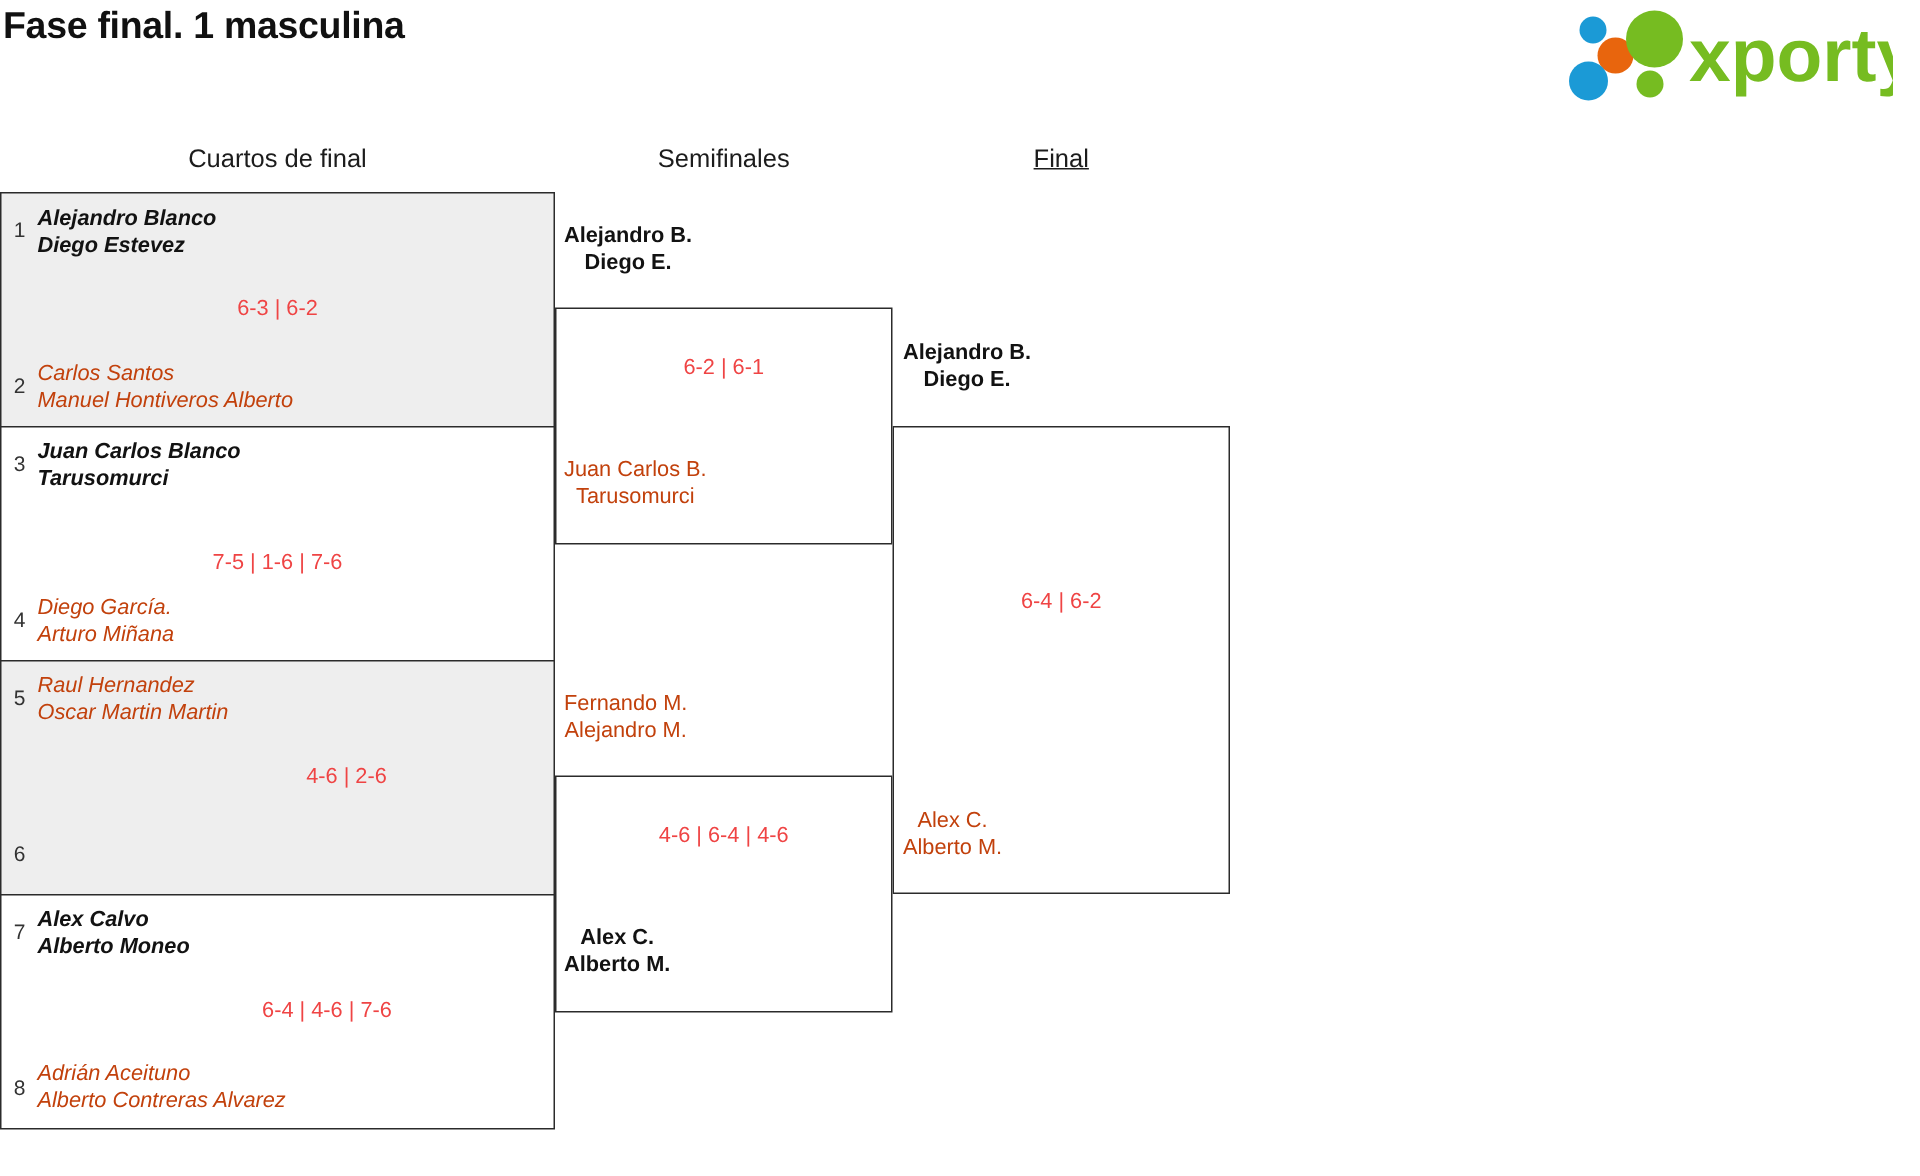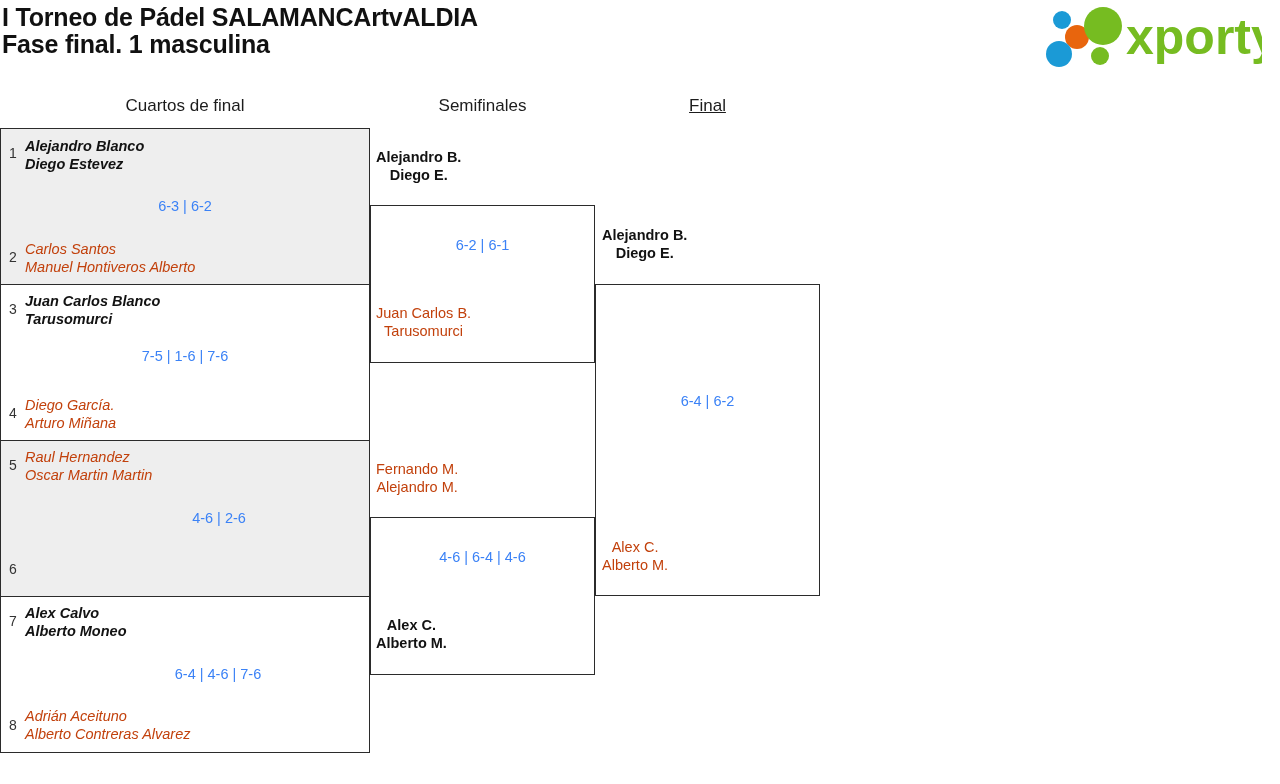--- a/index.html
+++ b/index.html
@@ -91,40 +91,39 @@
   }
   .team .ln{display:block;white-space:nowrap;font-style:italic;}
 
   .winner{color:#121212;font-weight:700;}
   .loser {color:#c2410c;font-weight:400;}
 
   
   .score{
     position:absolute;
     font-size:14.5px;
-    color:#3b82f6;
+    color:#ef4444;
     text-align:center;
     white-space:nowrap;
   }
 
   
   .adv{
     position:absolute;
     font-size:14.5px;
     line-height:18px;
     white-space:nowrap;
     text-align:center;
   }
   .adv .ln{display:block;}
 </style>
 </head>
 <body>
 
 <div id="header-title">
-  <div class="title-line">I Torneo de Pádel SALAMANCArtvALDIA</div>
   <div class="title-line">Fase final. 1 masculina</div>
 </div>
 
 <div id="brand-logo">
   <svg width="220" height="66" viewBox="0 0 220 66" xmlns="http://www.w3.org/2000/svg" aria-hidden="true">
 
     <circle cx="20" cy="16" r="9" fill="#1b9ad6"></circle>
     <circle cx="35" cy="33" r="12" fill="#e8650d"></circle>
     <circle cx="17" cy="50" r="13" fill="#1b9ad6"></circle>
     <circle cx="61" cy="22" r="19" fill="#76bc21"></circle>
@@ -160,33 +159,33 @@
   <div class="team" style="top:240px">
     <span class="ln loser">Carlos Santos</span>
     <span class="ln loser">Manuel Hontiveros Alberto</span>
   </div>
 
   <div class="seed" style="top:301px">3</div>
   <div class="team" style="top:292px">
     <span class="ln winner">Juan Carlos Blanco</span>
     <span class="ln winner">Tarusomurci</span>
   </div>
-  <div class="score" style="left:0;top:348px;width:370px">7-5 | 1-6 | 7-6</div>
+  <div class="score" style="left:0;top:367px;width:370px">7-5 | 1-6 | 7-6</div>
   <div class="seed" style="top:405px">4</div>
   <div class="team" style="top:396px">
     <span class="ln loser">Diego García.</span>
     <span class="ln loser">Arturo Miñana</span>
   </div>
 
   <div class="seed" style="top:457px">5</div>
   <div class="team" style="top:448px">
     <span class="ln loser">Raul Hernandez</span>
     <span class="ln loser">Oscar Martin Martin</span>
   </div>
-  <div class="score" style="left:0;top:510px;width:438px">4-6 | 2-6</div>
+  <div class="score" style="left:12px;top:510px;width:438px">4-6 | 2-6</div>
   <div class="seed" style="top:561px">6</div>
 
   <div class="seed" style="top:613px">7</div>
   <div class="team" style="top:604px">
     <span class="ln winner">Alex Calvo</span>
     <span class="ln winner">Alberto Moneo</span>
   </div>
   <div class="score" style="left:0;top:666px;width:436px">6-4 | 4-6 | 7-6</div>
   <div class="seed" style="top:717px">8</div>
   <div class="team" style="top:707px">

